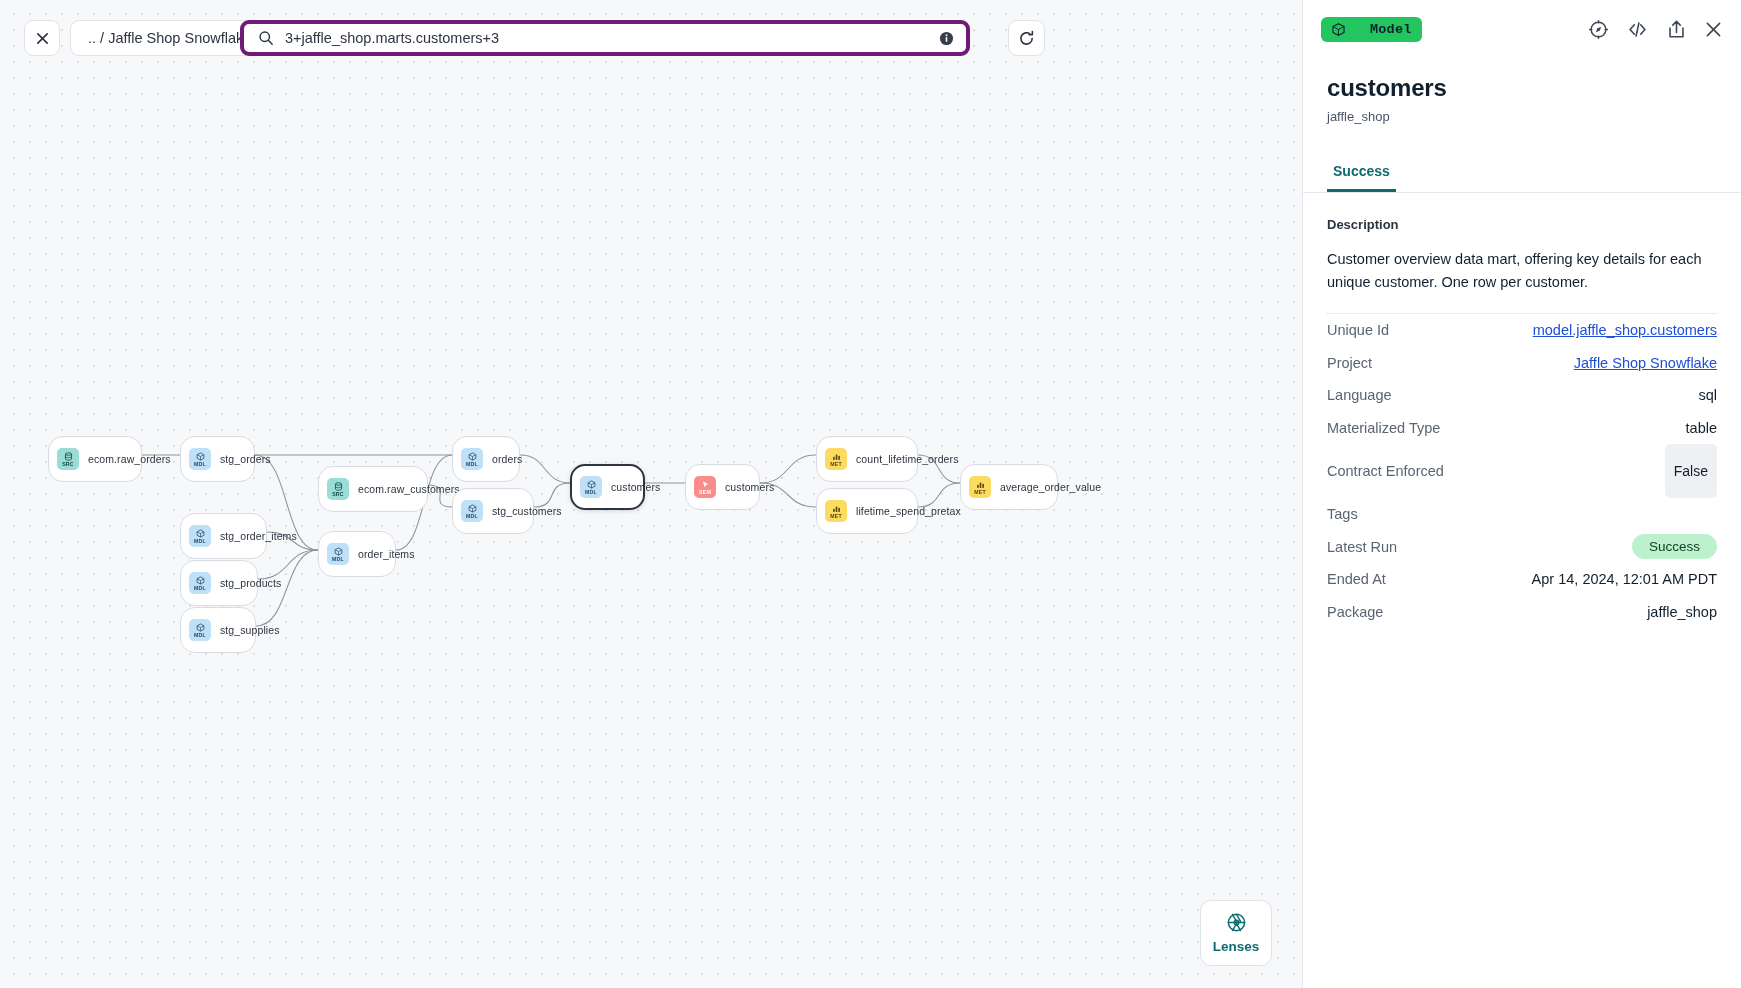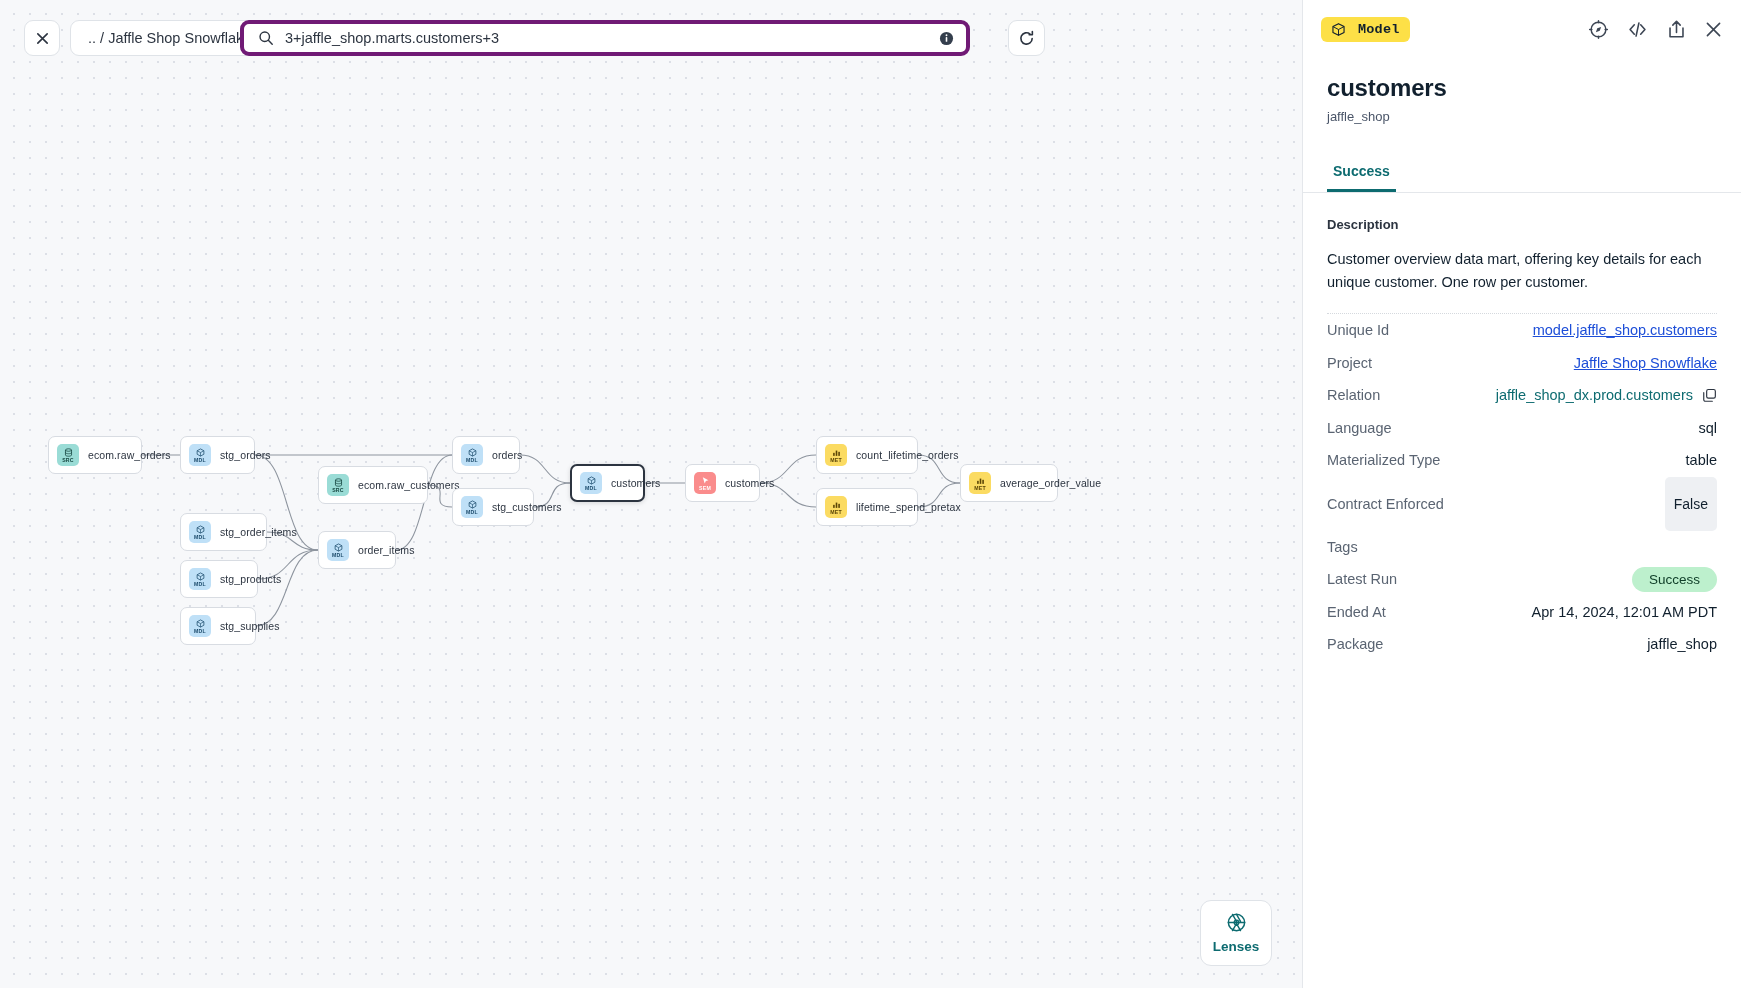--- a/index.html
+++ b/index.html
@@ -44,22 +44,22 @@
   }
   #search-input {
     flex: 1; border: none; outline: none; background: transparent;
     font-family: "Liberation Sans", sans-serif; font-size: 14.5px; color: #2c3440;
   }
   #refresh-button { left: 1008px; top: 20px; width: 37px; height: 36px; }
   .ico { display: block; }
 
   
   .node {
-    position: absolute; height: 38px;
-    background: #ffffff; border: 1px solid #d8dce2; border-radius: 7px;
+    position: absolute; height: 46px;
+    background: #ffffff; border: 1px solid #d8dce2; border-radius: 15px;
     display: flex; align-items: center; padding-left: 8px; gap: 9px;
     cursor: pointer;
   }
   .node.selected { border: 2px solid #2c3440; box-shadow: 0 1px 5px rgba(0,0,0,.14); }
   .node .label {
     font-size: 10.5px; color: #2c3440; white-space: nowrap;
     letter-spacing: .1px; padding-right: 10px;
   }
   .badge {
     width: 22px; height: 22px; border-radius: 5px; flex: 0 0 22px;
@@ -88,22 +88,22 @@
   #details-panel {
     position: absolute; left: 1302px; top: 0; width: 439px; height: 988px;
     background: #ffffff; border-left: 1px solid #e4e7eb;
     display: flex; flex-direction: column;
   }
   #panel-header {
     height: 58px; display: flex; align-items: center;
     padding: 0 18px 0 18px; gap: 10px;
   }
   #model-type-badge {
-    display: flex; align-items: center; gap: 12px;
-    background: #fde047; border-radius: 6px; padding: 5px 10px;
+    display: flex; align-items: center; gap: 24px;
+    background: #22c55e; border-radius: 6px; padding: 5px 10px;
     font-size: 13.5px; font-weight: 600; color: #11202e;
     font-family: "Liberation Mono", monospace; letter-spacing: .2px;
   }
   #panel-header-actions { margin-left: auto; display: flex; align-items: center; gap: 17px; }
   .hdr-icon { cursor: pointer; display: block; }
 
   #panel-title-block { padding: 16px 24px 0 24px; }
   #panel-title { font-size: 24px; font-weight: 700; color: #11202e; letter-spacing: -.2px; }
   #panel-subtitle { font-size: 13px; color: #4a5568; margin-top: 7px; }
 
@@ -399,30 +399,20 @@
               <div class="meta-val link">model.jaffle_shop.customers</div>
             </div>
           </div>
           <div class="meta-row">
             <div class="meta-key">Project</div>
             <div class="val-wrap">
               <div class="meta-val link">Jaffle Shop Snowflake</div>
             </div>
           </div>
           <div class="meta-row">
-            <div class="meta-key">Relation</div>
-            <div class="val-wrap">
-              <div class="meta-val link-plain">jaffle_shop_dx.prod.customers</div>
-              <svg class="copy-icon" width="15" height="15" viewBox="0 0 18 18">
-                <rect x="5.6" y="1.8" width="10.4" height="10.4" rx="2" stroke="#2c3440" stroke-width="1.4" fill="none"></rect>
-                <path d="M12.4 15.9 L4 15.9 A1.9 1.9 0 0 1 2.1 14 L2.1 5.6" stroke="#2c3440" stroke-width="1.4" fill="none" stroke-linecap="round"></path>
-              </svg>
-            </div>
-          </div>
-          <div class="meta-row">
             <div class="meta-key">Language</div>
             <div class="val-wrap">
               <div class="meta-val">sql</div>
             </div>
           </div>
           <div class="meta-row">
             <div class="meta-key">Materialized Type</div>
             <div class="val-wrap">
               <div class="meta-val">table</div>
             </div>

